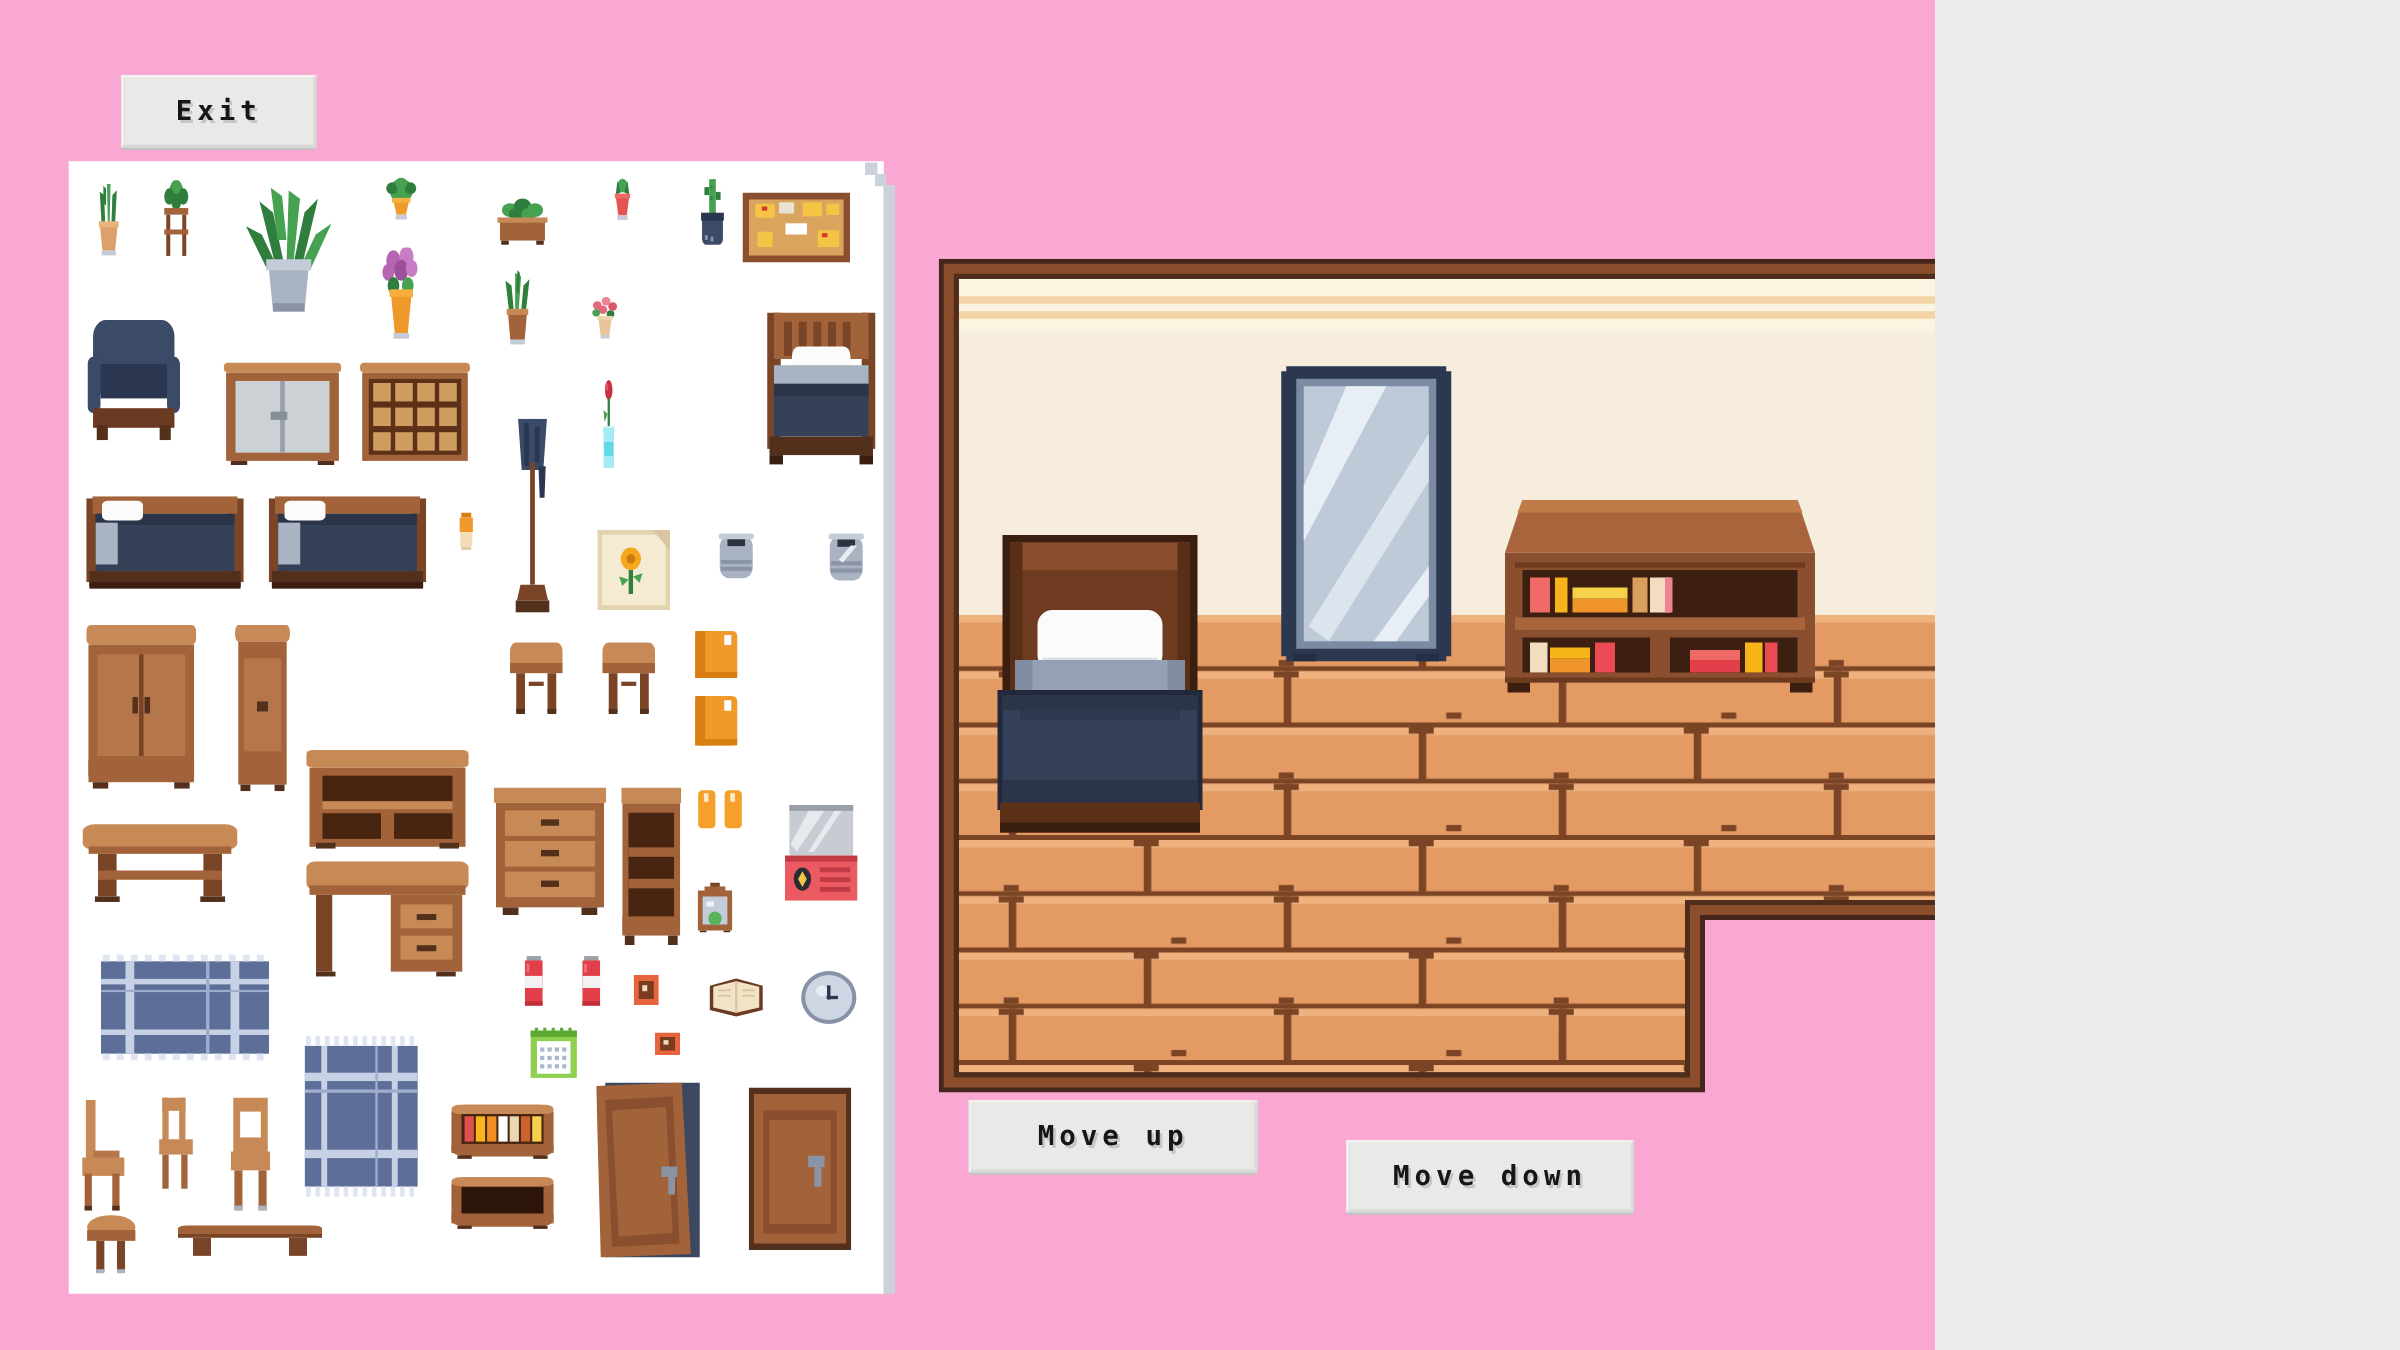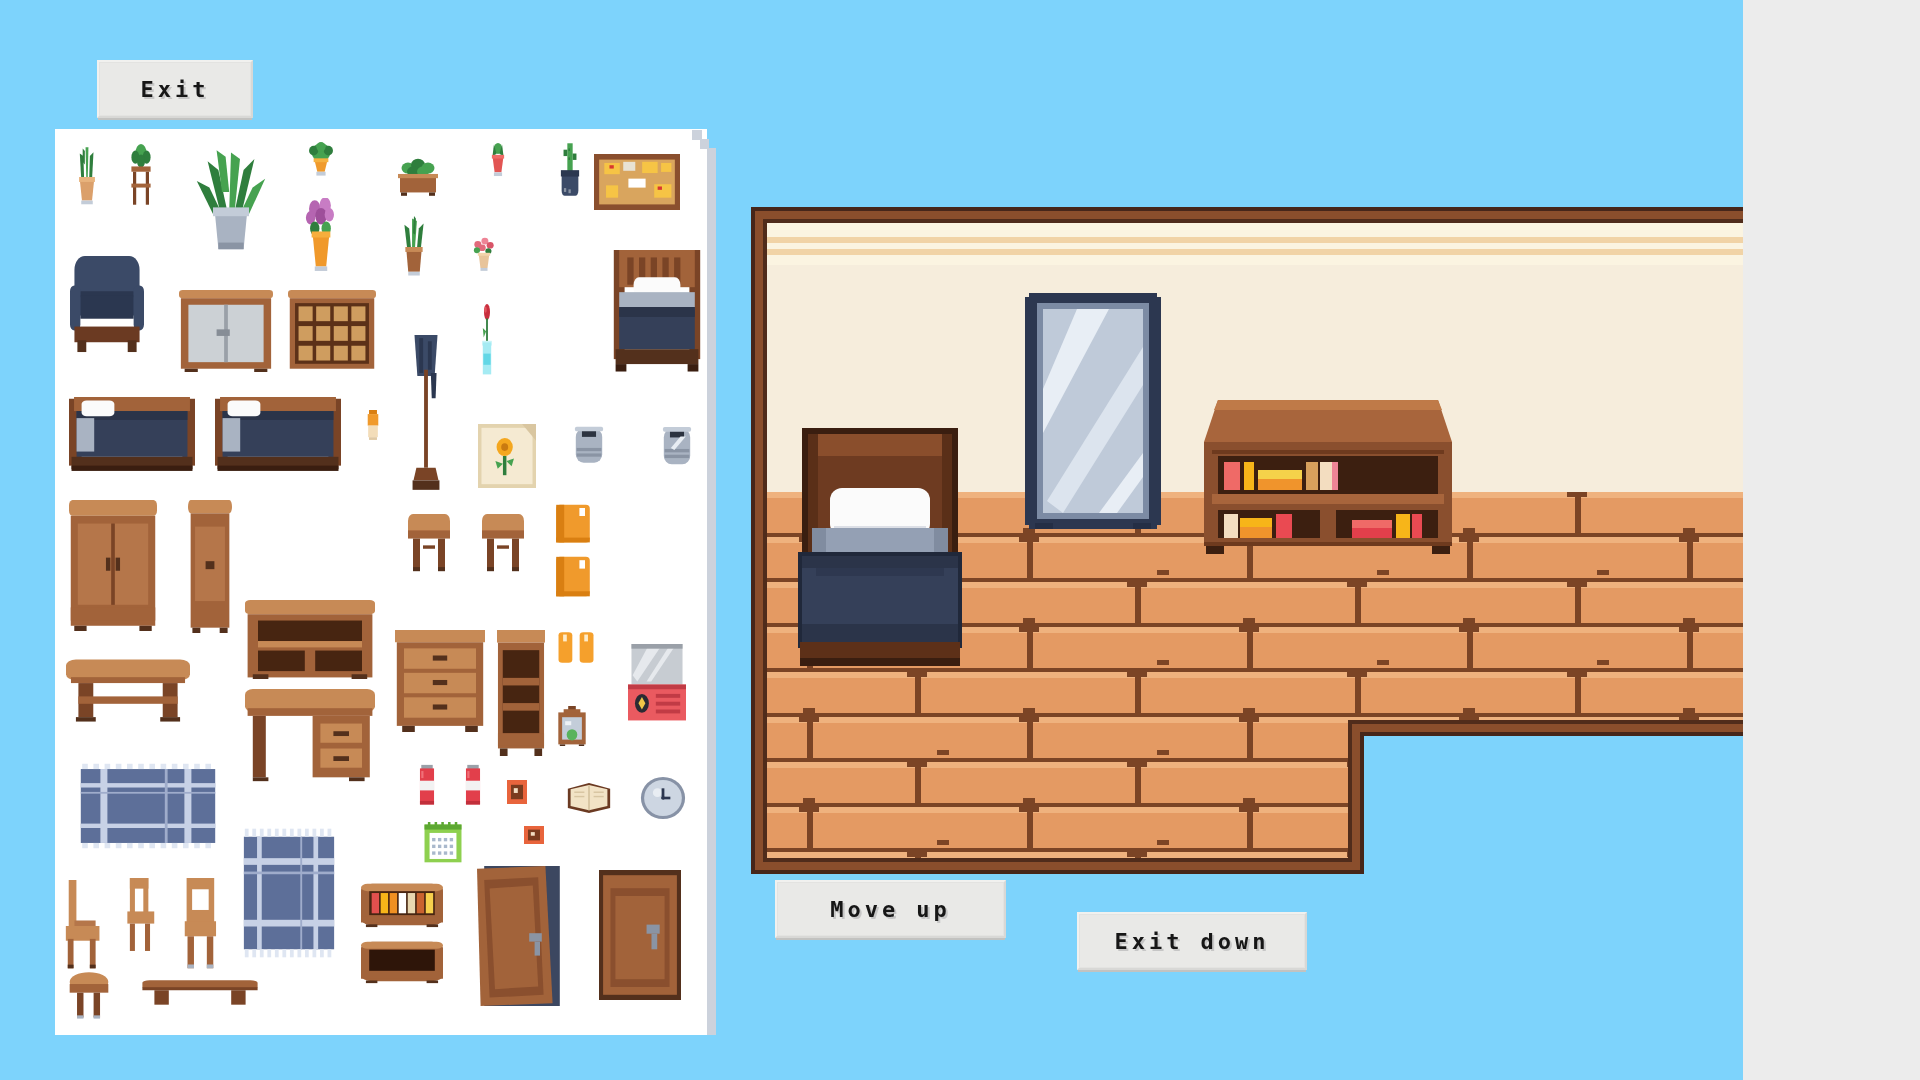--- a/index.html
+++ b/index.html
@@ -1,16 +1,16 @@
 <!DOCTYPE html>
 <html><head>
 <meta charset="utf-8">
 <style>
   html,body{margin:0;padding:0;background:#ececec;}
-  #stage{position:relative;width:1743px;height:1080px;background:#7dd3fc;overflow:hidden;
+  #stage{position:relative;width:1548px;height:1080px;background:#f9a8d4;overflow:hidden;
          font-family:"DejaVu Sans Mono",monospace;}
   .btn{position:absolute;display:flex;align-items:center;justify-content:center;
        background:#e9e9e7;border:2px solid #d8d8d6;border-top-color:#f1f1ef;border-left-color:#f1f1ef;
        box-shadow:0 3px 0 -1px #c2c2c0, inset 0 0 0 1px #e3e3e1;
        color:#161616;font-weight:bold;font-size:22px;letter-spacing:4px;
        text-shadow:2px 2px 0 #c6c6c6;cursor:pointer;box-sizing:border-box;}
   #exit-btn{left:97px;top:60px;width:156px;height:58px;}
   #done-btn{left:1496px;top:74px;width:280px;height:70px;}
   #moveup-btn{left:775px;top:880px;width:231px;height:58px;}
   #movedown-btn{left:1077px;top:912px;width:230px;height:58px;}
@@ -25,21 +25,21 @@
   #room-preview{position:absolute;}
   #room-preview svg{display:block;width:100%;height:100%;}
 </style>
 </head>
 <body>
 
 <div id="stage">
 
   <div class="btn" id="exit-btn">Exit</div>
   <div class="btn" id="moveup-btn">Move up</div>
-  <div class="btn" id="movedown-btn">Exit down</div>
+  <div class="btn" id="movedown-btn">Move down</div>
 
   <div id="catalog-panel"></div>
   <div class="pshadow" id="ps-step1"></div>
   <div class="pshadow" id="ps-step2"></div>
   <div class="pshadow" id="ps-strip"></div>
 
   <div id="catalog-layer">
       <div class="sprite" style="left: 69px; top: 146px; width: 36px; height: 62px;">
         <svg viewBox="0 0 100 100" preserveAspectRatio="none">
           <polygon points="46,2 54,2 52,54 48,54" fill="#46a250"></polygon>

